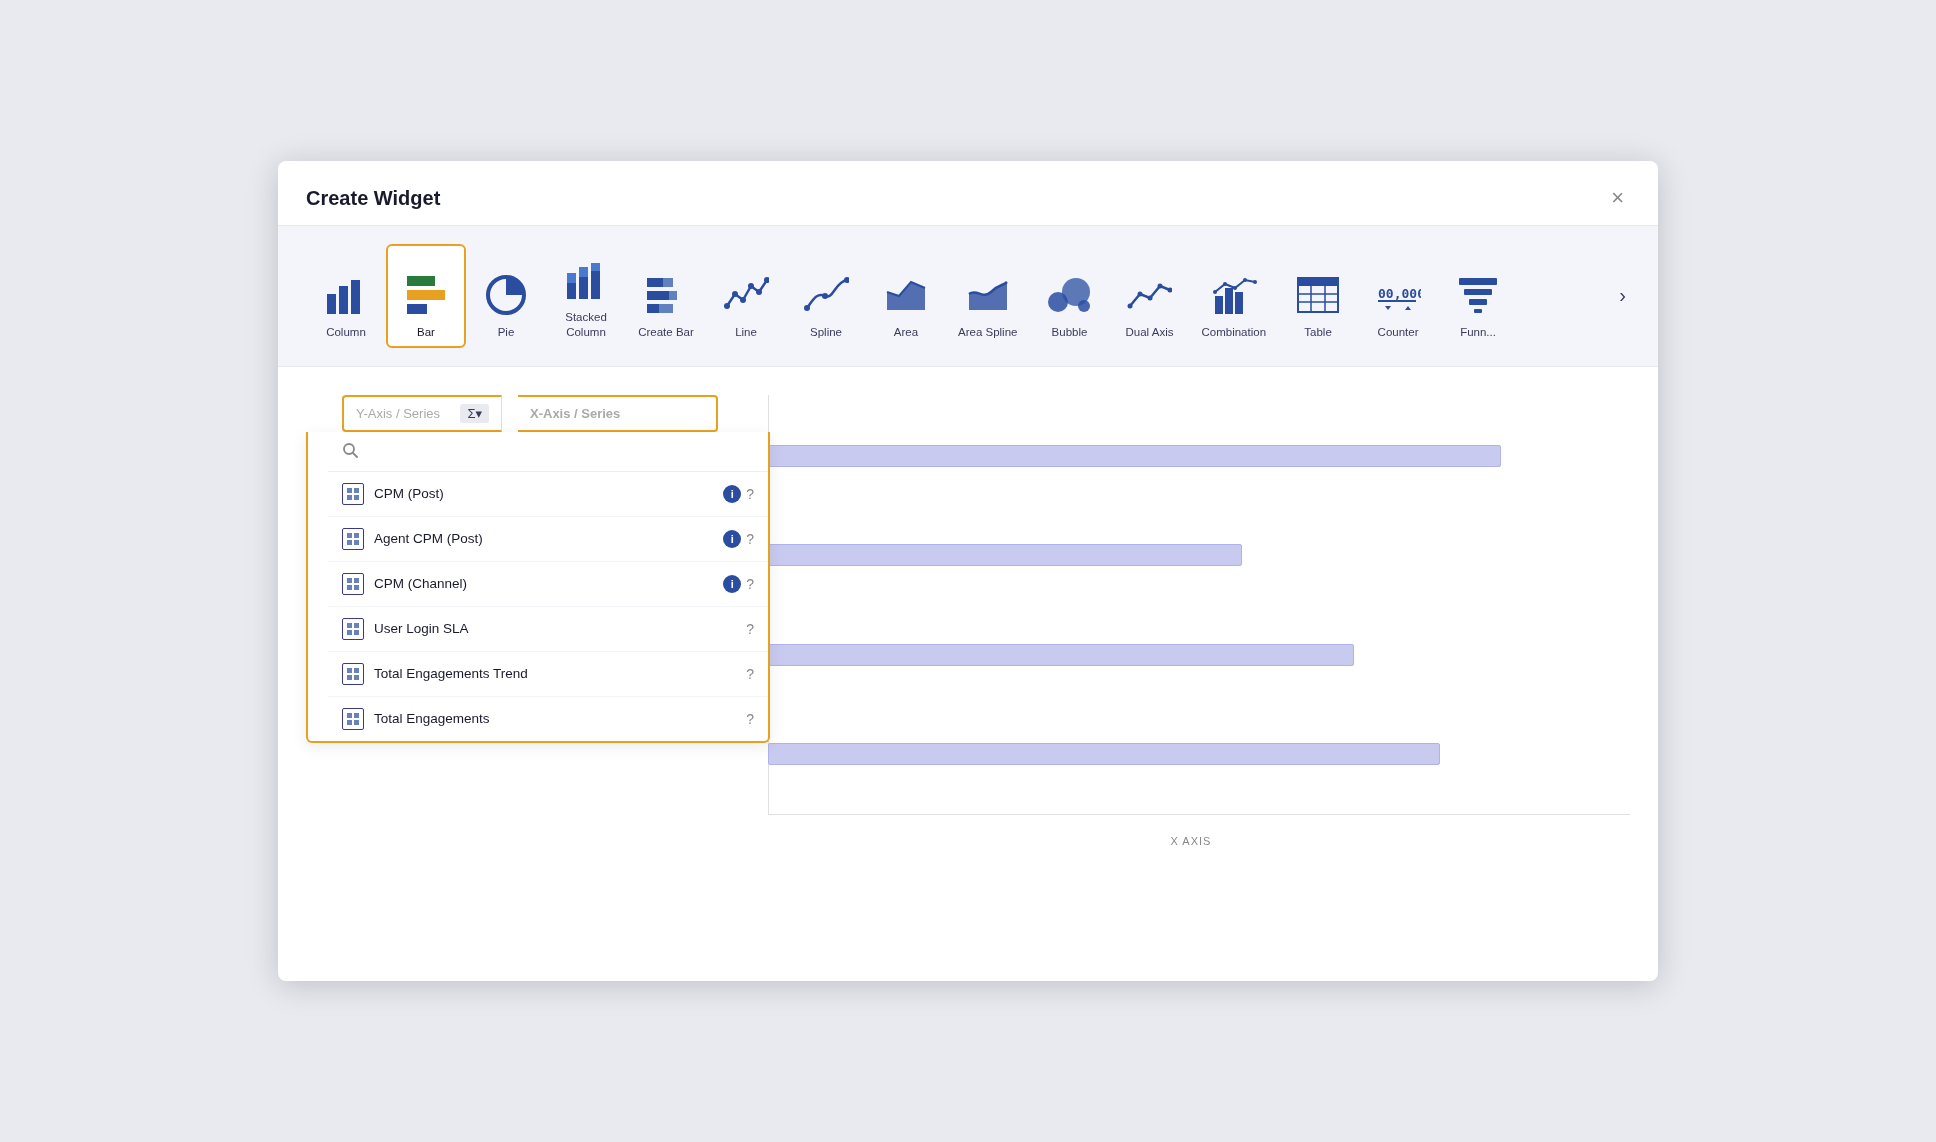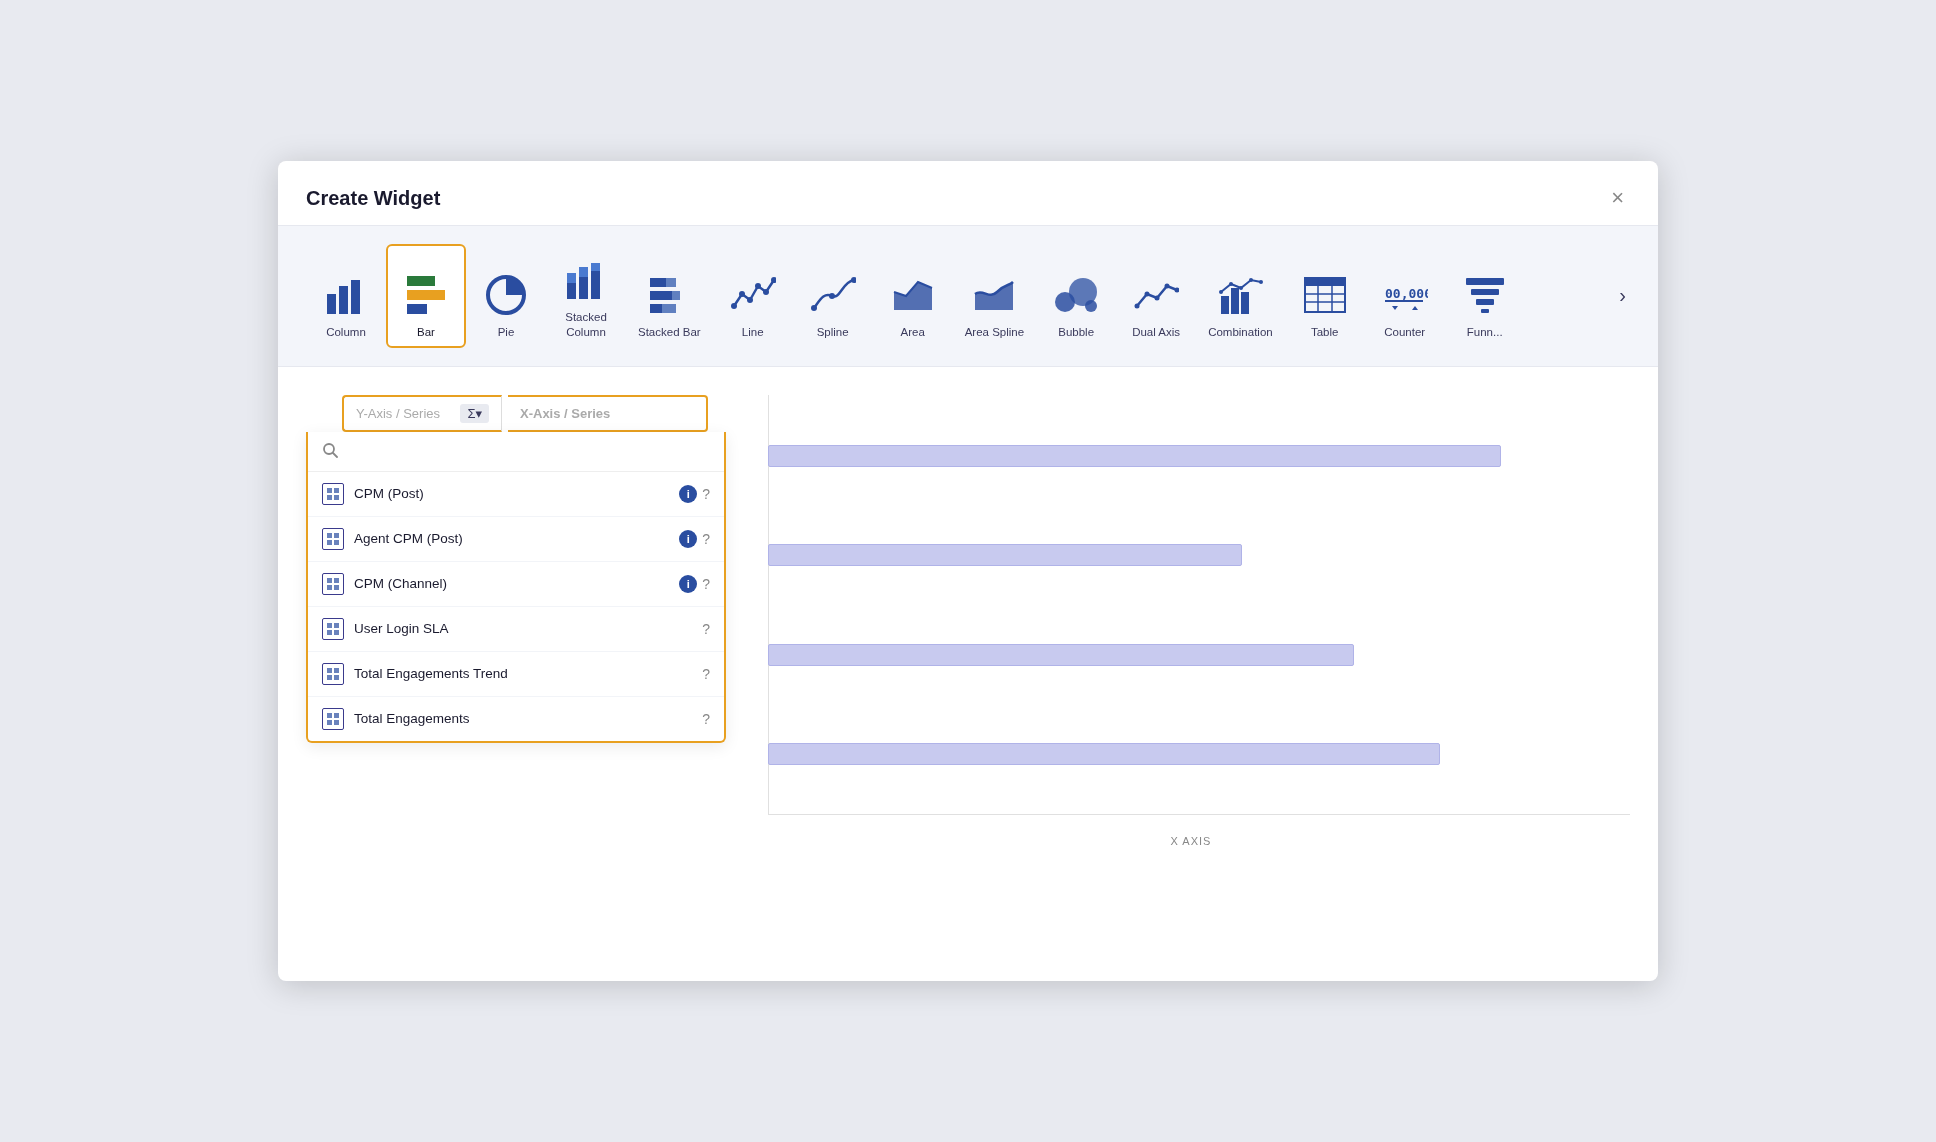--- a/index.html
+++ b/index.html
@@ -104,21 +104,21 @@
       gap: 0;
       position: relative;
       min-height: 520px;
     }
     .left-panel {
       position: relative;
       z-index: 10;
     }
     .axis-inputs {
       display: flex;
-      gap: 6px;
+      gap: 16px;
       padding-left: 36px;
     }
     .axis-input-box {
       display: flex;
       align-items: center;
       border: 2px solid #e8a020;
       border-radius: 4px 0 0 0;
       background: #fff;
       padding: 7px 12px;
       min-width: 160px;
@@ -153,25 +153,26 @@
       cursor: pointer;
       margin-left: 6px;
       display: flex;
       align-items: center;
       gap: 2px;
     }
     .dropdown-panel {
       border: 2px solid #e8a020;
       border-top: none;
       background: #fff;
-      width: 420px;
+      width: 464px;
       border-radius: 0 0 6px 6px;
       box-shadow: 0 4px 16px rgba(0,0,0,0.08);
       z-index: 20;
       position: relative;
+      padding-left: 20px;
     }
     .search-row {
       display: flex;
       align-items: center;
       padding: 10px 14px;
       border-bottom: 1px solid #eee;
       gap: 8px;
     }
     .search-icon-span {
       color: #888;
@@ -363,21 +364,21 @@
         <div class="chart-icon">
           <svg width="46" height="46" viewBox="0 0 46 46">
             <rect x="4" y="6" width="16" height="9" fill="#2a4da0"></rect>
             <rect x="20" y="6" width="10" height="9" fill="#6080c0"></rect>
             <rect x="4" y="19" width="22" height="9" fill="#2a4da0"></rect>
             <rect x="26" y="19" width="8" height="9" fill="#6080c0"></rect>
             <rect x="4" y="32" width="12" height="9" fill="#2a4da0"></rect>
             <rect x="16" y="32" width="14" height="9" fill="#6080c0"></rect>
           </svg>
         </div>
-        <span class="chart-label">Stacked Bar</span>
+        <span class="chart-label">Create Bar</span>
       </div>
 
       <div class="chart-type-item">
         <div class="chart-icon">
           <svg width="46" height="46" viewBox="0 0 46 46">
             <polyline points="4,34 12,22 20,28 28,14 36,20 44,8" fill="none" stroke="#2a4da0" stroke-width="2.5"></polyline>
             <circle cx="4" cy="34" r="3" fill="#2a4da0"></circle>
             <circle cx="12" cy="22" r="3" fill="#2a4da0"></circle>
             <circle cx="20" cy="28" r="3" fill="#2a4da0"></circle>
             <circle cx="28" cy="14" r="3" fill="#2a4da0"></circle>

